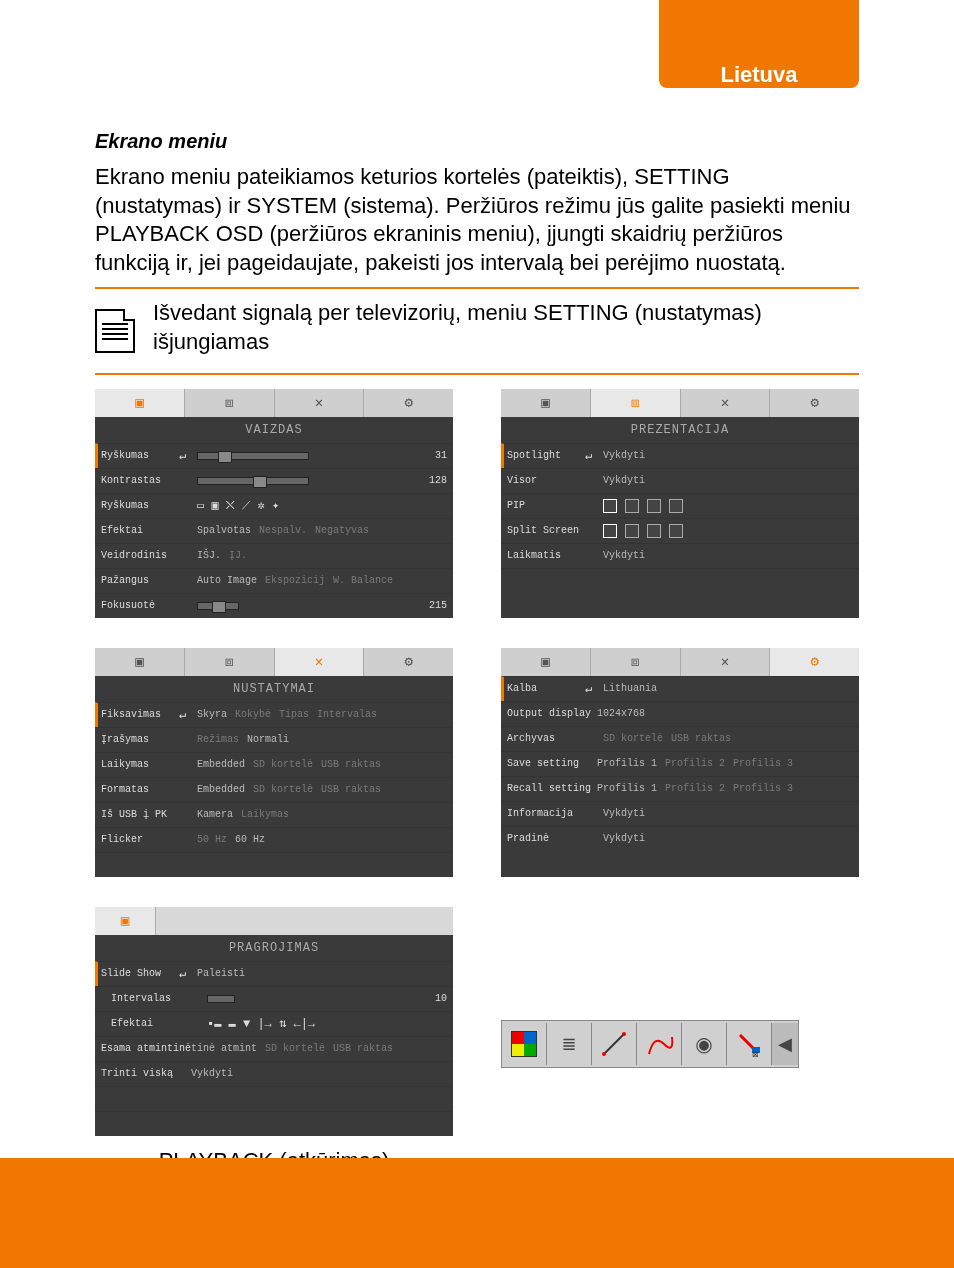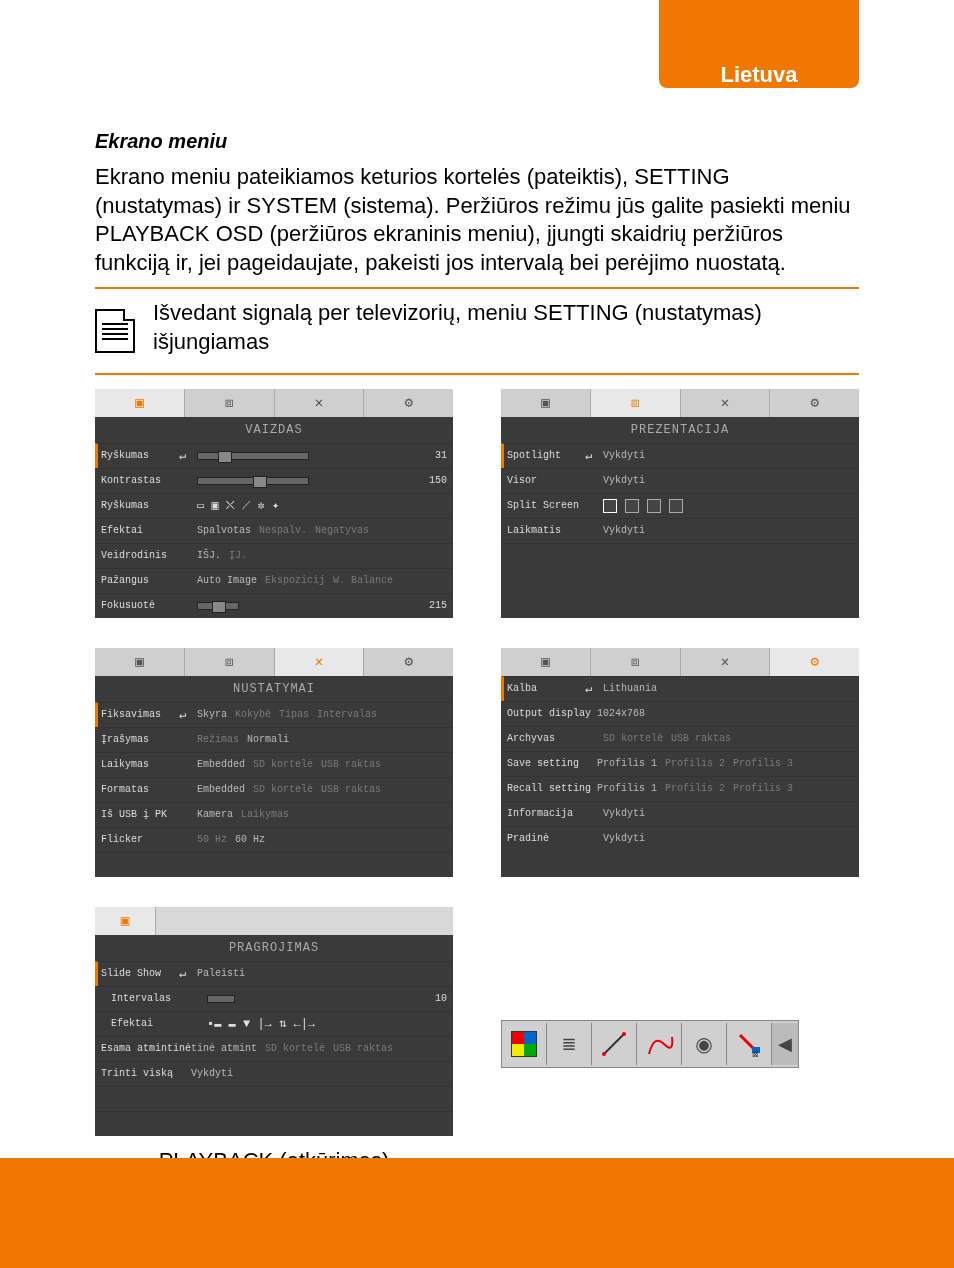--- a/index.html
+++ b/index.html
@@ -101,21 +101,21 @@
               <span class="num">31</span>
             </div>
           <div class="row">
               <span class="lbl">Kontrastas</span>
               <span class="enter"></span>
               <span class="val">
                 <span class="slider">
                   <span class="thumb" style="left:55px"></span>
                 </span>
               </span>
-              <span class="num">150</span>
+              <span class="num">128</span>
             </div>
           <div class="row">
               <span class="lbl">Ryškumas</span>
               <span class="enter"></span>
               <span class="val" style="color:#ddd;font-size:12px;">▭ ▣ ⛌ ⟋ ✲ ✦</span>
             </div>
           <div class="row">
               <span class="lbl">Efektai</span>
               <span class="enter"></span>
               <span class="val">
@@ -176,20 +176,30 @@
               <span class="enter">↵</span>
               <span class="val">
                 <span>Vykdyti</span>
               </span>
             </div>
           <div class="row">
               <span class="lbl">Visor</span>
               <span class="enter"></span>
               <span class="val">
                 <span>Vykdyti</span>
+              </span>
+            </div>
+          <div class="row">
+              <span class="lbl">PIP</span>
+              <span class="enter"></span>
+              <span class="val">
+                <span class="sq on"></span>
+                <span class="sq"></span>
+                <span class="sq"></span>
+                <span class="sq"></span>
               </span>
             </div>
           <div class="row">
               <span class="lbl">Split Screen</span>
               <span class="enter"></span>
               <span class="val">
                 <span class="sq on"></span>
                 <span class="sq"></span>
                 <span class="sq"></span>
                 <span class="sq"></span>

